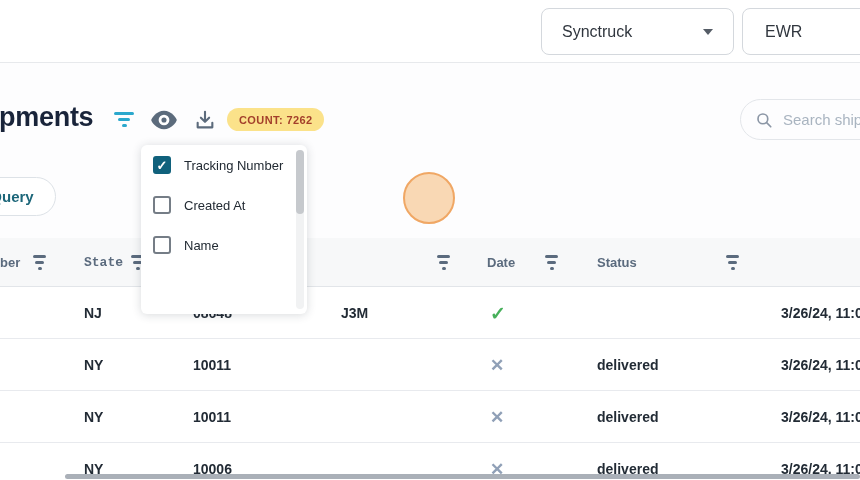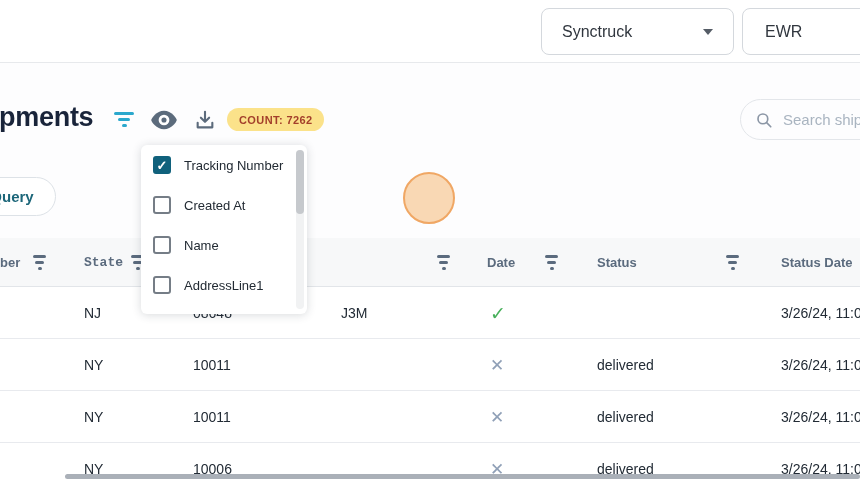--- a/index.html
+++ b/index.html
@@ -59,21 +59,21 @@
   
   .cursor-circle { position:absolute; left:403px; top:172px; width:52px; height:52px;
     border-radius:50%; background:#f9d5ae; border:2px solid #efa058; opacity:.92; z-index:20; }
 
   
   .thead { position:absolute; left:0; top:238px; width:860px; height:49px;
     background:#f7f8f9; border-bottom:1px solid #e2e5e9; }
   .th { position:absolute; top:0; height:49px; display:flex; align-items:center;
     font-size:13px; font-weight:700; color:#5b6b7e; white-space:nowrap; }
   .th-filter { position:absolute; top:17px; cursor:pointer; }
-  .tbody { position:absolute; left:0; top:287px; width:820px; height:193px; background:#7f1d1d; }
+  .tbody { position:absolute; left:0; top:287px; width:820px; height:193px; background:#7f1d1d;font-weight:bold; }
   .tr { position:absolute; left:0; width:860px; height:52px; border-bottom:1px solid #e8eaee;
     background:#fff; cursor:pointer; }
   .td { position:absolute; top:0; height:52px; display:flex; align-items:center;
     font-size:14px; color:#222b35; white-space:nowrap; }
   .open-true { color:#47b05b; font-size:19px; }
   .open-false { color:#90a0b7; font-size:17px; }
 
   
   .hscroll-thumb { position:absolute; left:65px; top:474px; width:795px; height:5px;
     background:#aab0b8; border-radius:3px; z-index:30; }
@@ -150,21 +150,20 @@
       <div class="th" style="left: 487px;">Date</div>
       <span class="th-filter" style="left: 545px;"><span class="funnel">
      <i style="width:13px;background:#5b6b7e;"></i>
      <i style="width:9px;background:#5b6b7e;"></i>
      <i style="width:4px;background:#5b6b7e;"></i></span></span>
       <div class="th" style="left: 597px;">Status</div>
       <span class="th-filter" style="left: 726px;"><span class="funnel">
      <i style="width:13px;background:#5b6b7e;"></i>
      <i style="width:9px;background:#5b6b7e;"></i>
      <i style="width:4px;background:#5b6b7e;"></i></span></span>
-      <div class="th" style="left: 781px;">Status Date</div>
     </div>
 
   <div class="tbody" id="tbody">
       <div class="tr" style="top: 0px;">
         <div class="td" style="left: 84px;">NJ</div>
         <div class="td" style="left: 193px;">08648</div>
         <div class="td" style="left: 341px; text-align: right;">J3M</div>
         <div class="td" style="left: 781px;">3/26/24, 11:0</div>
         <div class="td open-true" style="left: 490px;">✓</div>
       </div>
@@ -203,23 +202,19 @@
         <span class="dd-label">Tracking Number</span>
       </div>
       <div class="dd-item">
         <span class="dd-check off"></span>
         <span class="dd-label">Created At</span>
       </div>
       <div class="dd-item">
         <span class="dd-check off"></span>
         <span class="dd-label">Name</span>
       </div>
-      <div class="dd-item">
-        <span class="dd-check off"></span>
-        <span class="dd-label">AddressLine1</span>
-      </div>
     </div>
 
   <div class="cursor-circle"></div>
 
   <div class="hscroll-thumb"></div>
 
 </div>
 
 </body></html>

